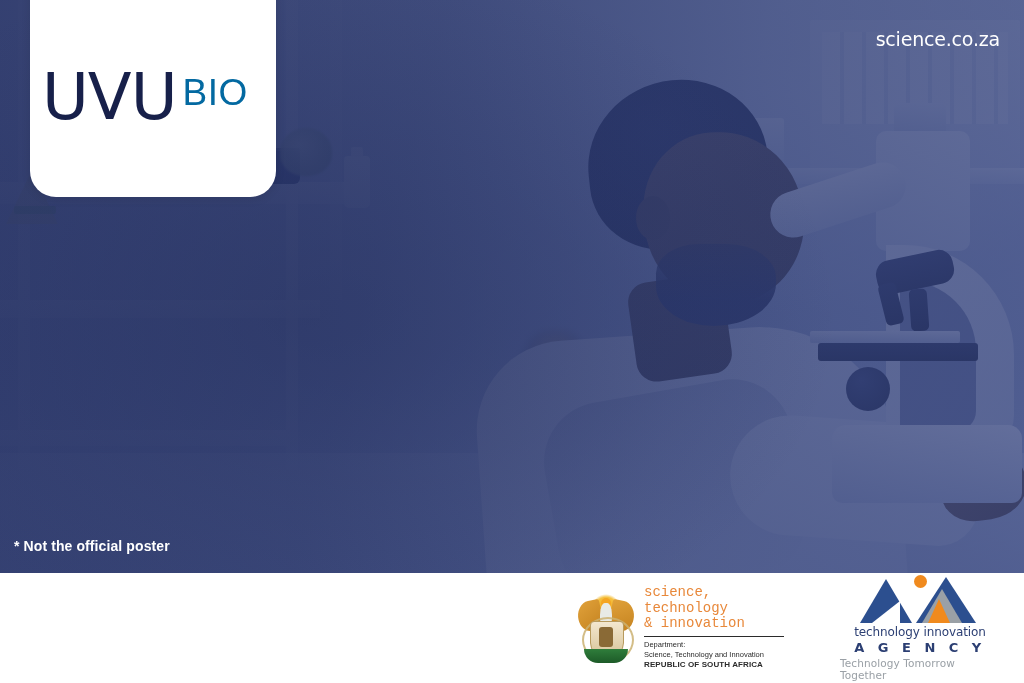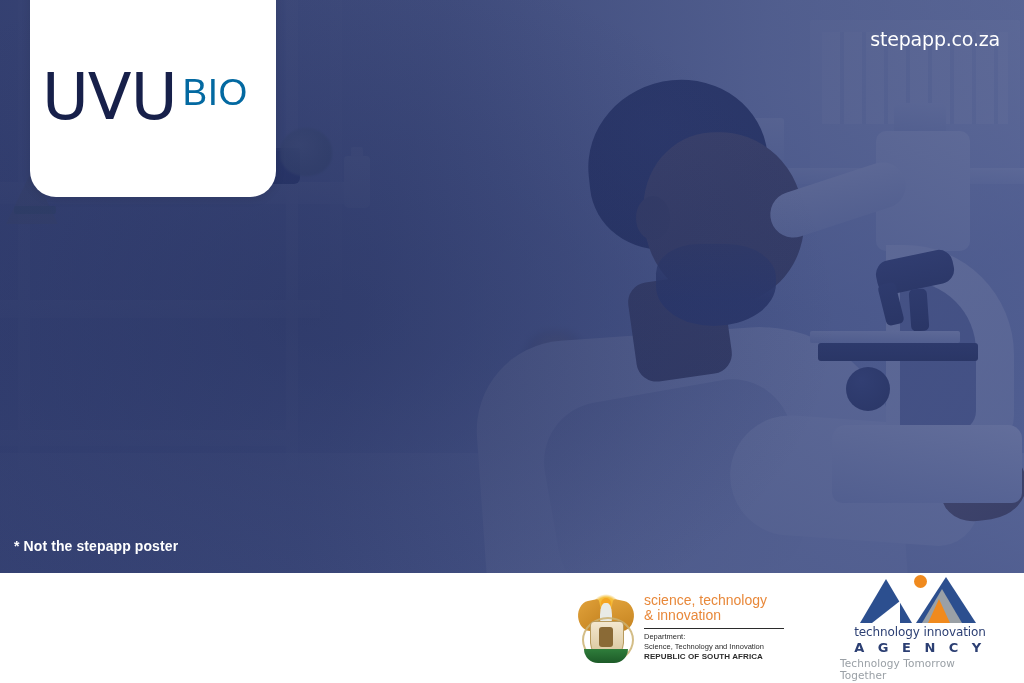--- a/index.html
+++ b/index.html
@@ -396,21 +396,21 @@
     border:2px solid #cbb272;
     border-radius:50%;
     opacity:.85;
   }
 
   .dsi-text{ width:140px; }
   .dsi-top{
     color:#e8883a;
     font-size:14px;
     line-height:1.12;
-    font-family:Liberation Sans, sans-serif;
+    font-family:Liberation Mono, monospace;
   }
   .dsi-rule{
     border-top:1px solid #2b2b2b;
     margin:4px 0 3px 0;
   }
   .dsi-small{
     color:#2b2b2b;
     font-size:7.5px;
     line-height:1.35;
     font-family:"Liberation Sans", sans-serif;
@@ -533,24 +533,24 @@
       <div class="tint2"></div>
     </div>
 
     <div class="logo-card">
       <div class="logo-wrap">
         <span class="logo-uvu">UVU</span>
         <span class="logo-bio">BIO</span>
       </div>
     </div>
 
-    <div class="site-url">stepapp.co.za</div>
-
-
-    <div class="disclaimer">* Not the stepapp poster</div>
+    <div class="site-url">science.co.za</div>
+
+
+    <div class="disclaimer">* Not the official poster</div>
   </div>
 
   <div class="footer">
 
     <div class="dsi">
       <div class="coat-arms">
         <div class="ca-sun"></div>
         <div class="ca-wing-l"></div>
         <div class="ca-wing-r"></div>
         <div class="ca-body"></div>

